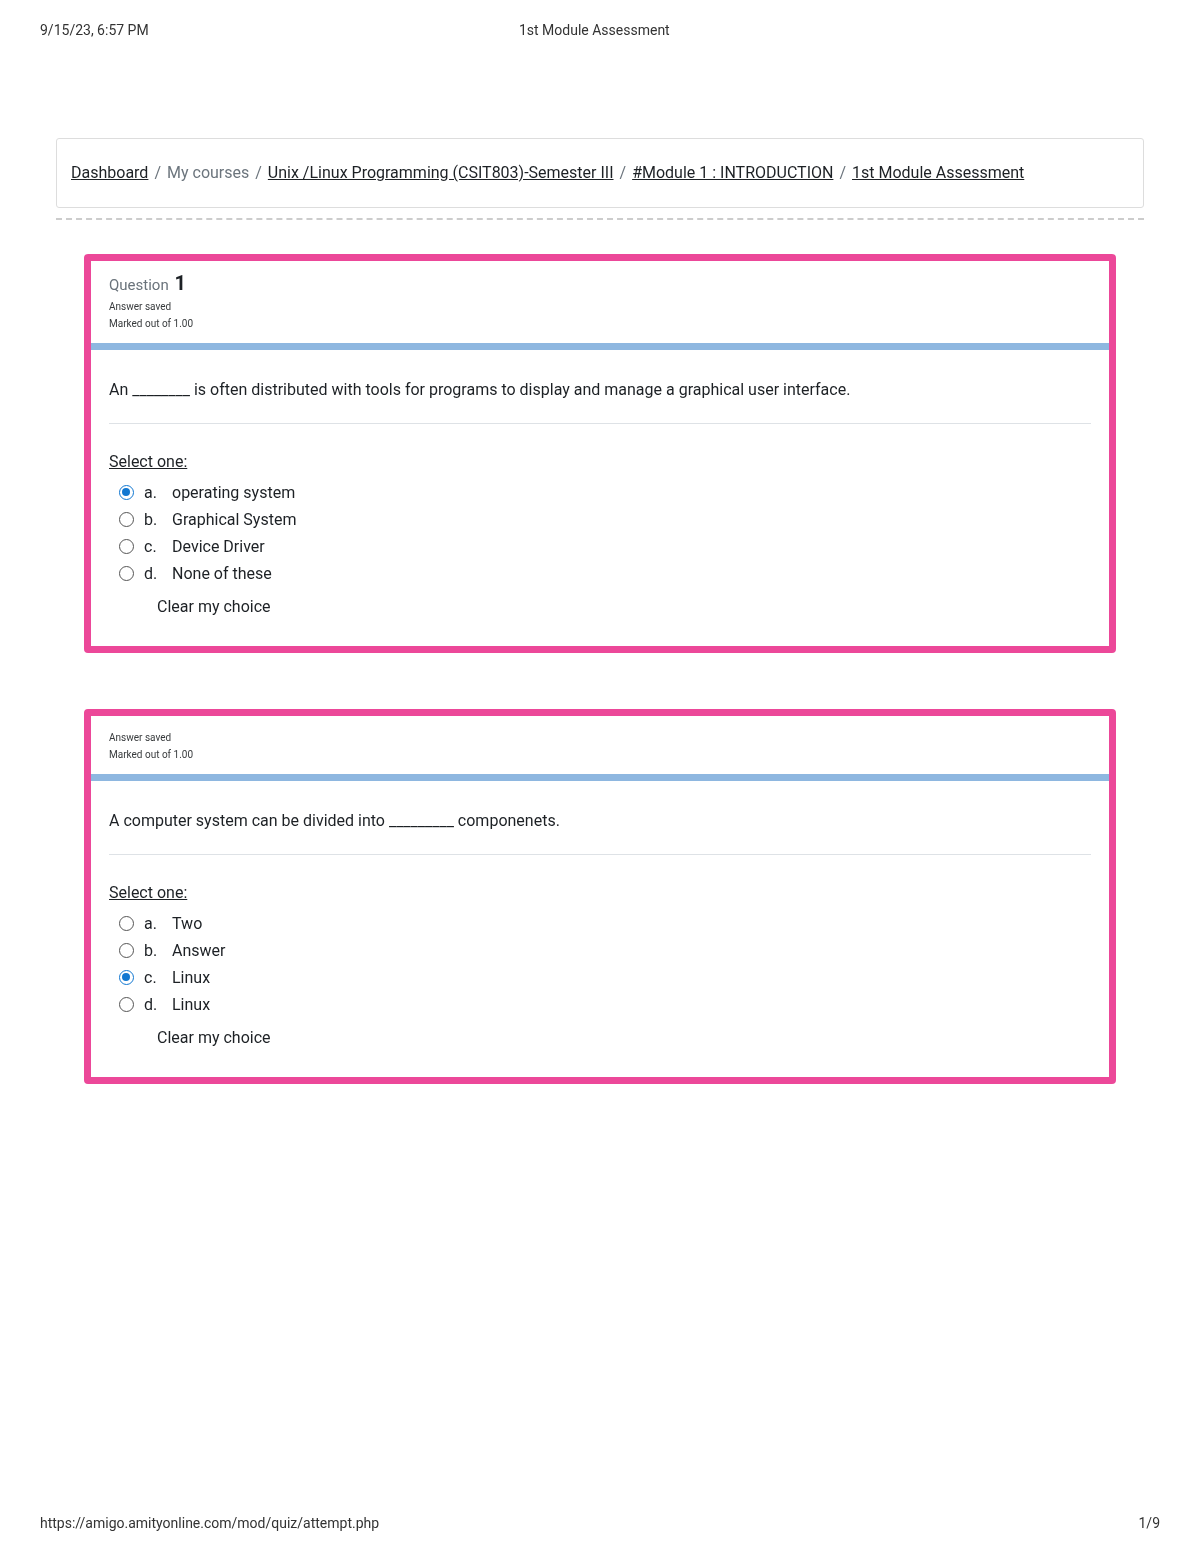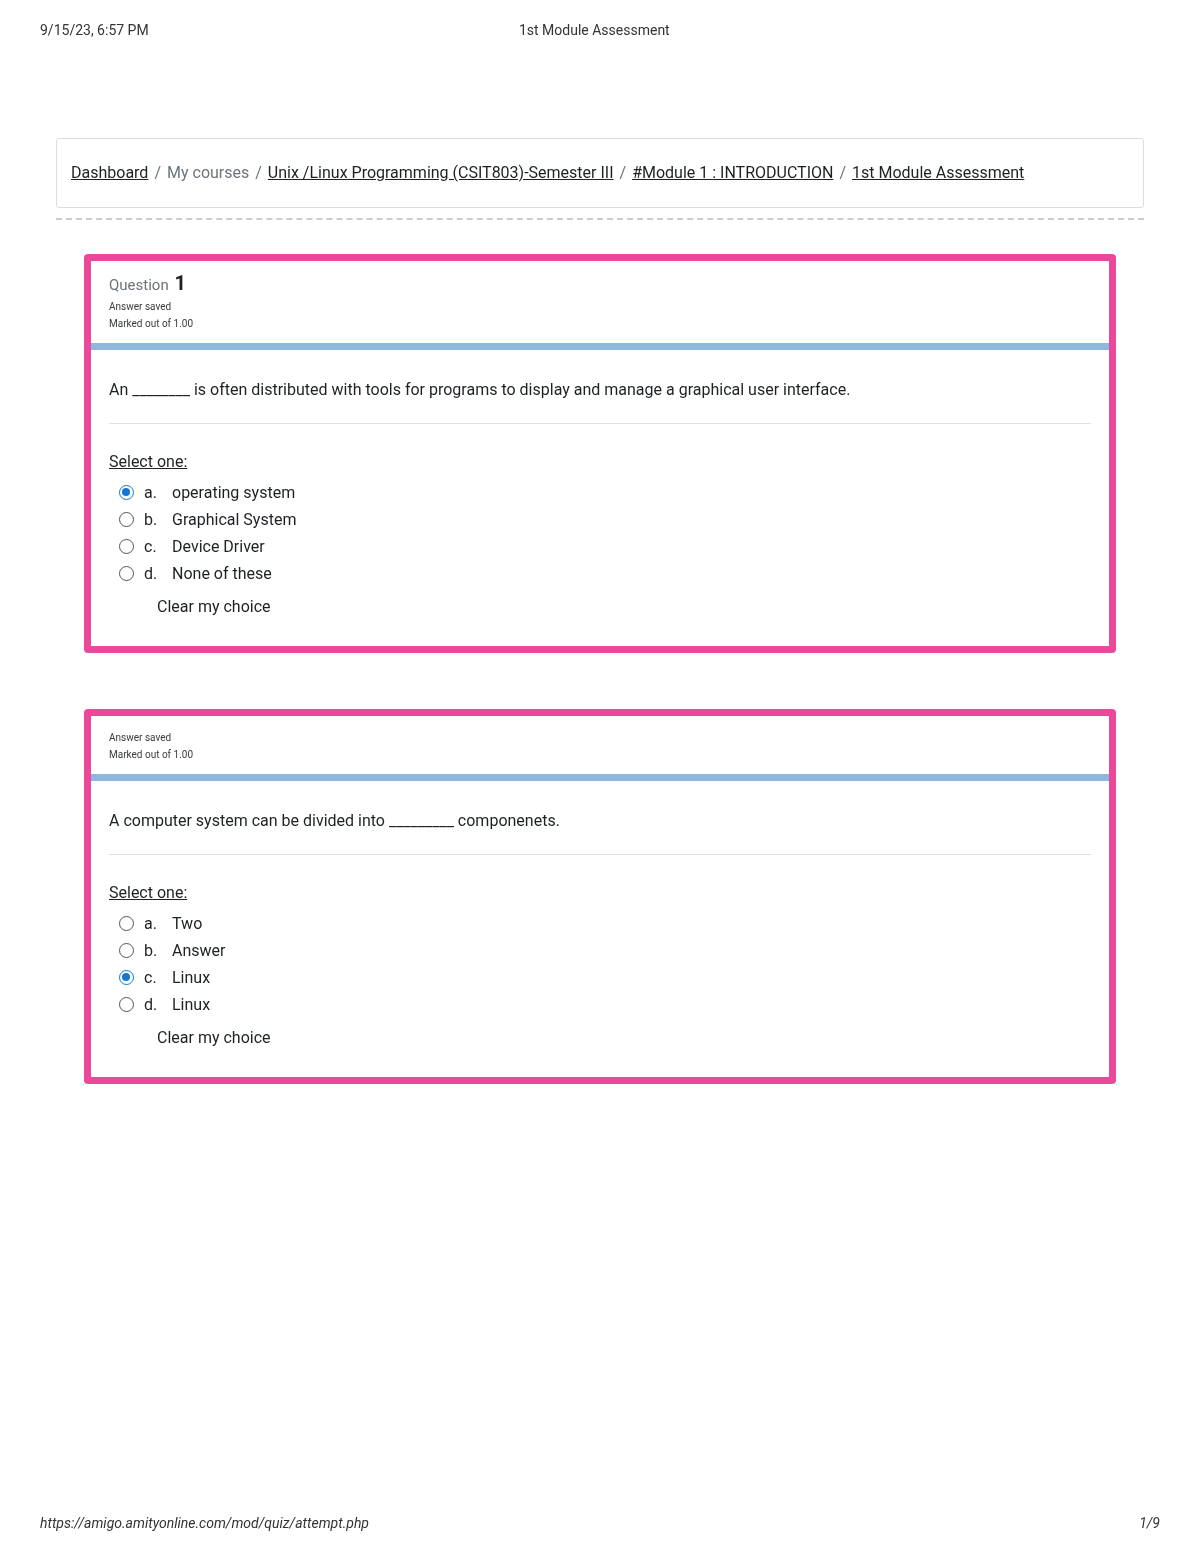--- a/index.html
+++ b/index.html
@@ -143,21 +143,20 @@
   .print-footer {
     display: flex;
     justify-content: space-between;
     font-size: 14px;
     color: #333;
     padding: 0 40px 22px 40px;
     position: absolute;
     bottom: 0;
     left: 0;
     right: 0;
-    font-style: italic;
   }
   .page-container {
     position: relative;
     width: 1200px;
     height: 1553px;
   }
 </style>
 </head>
 <body>
 

